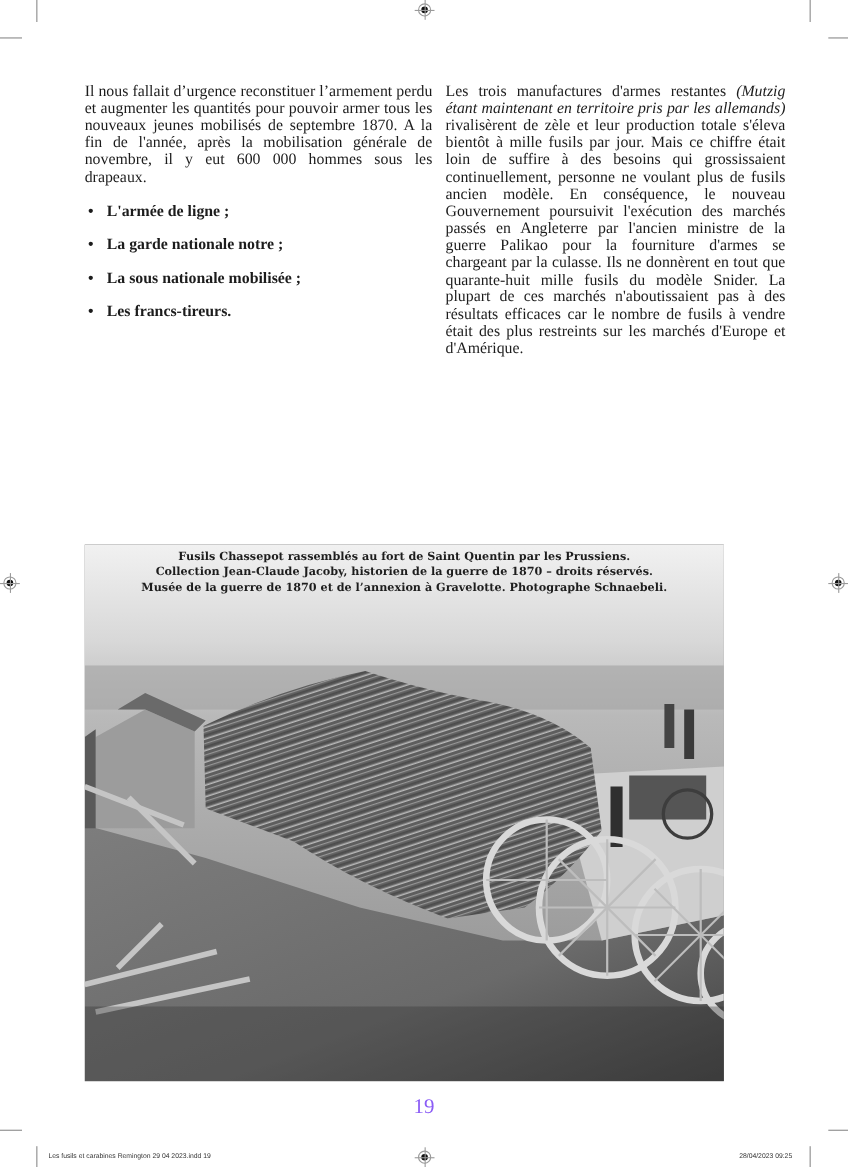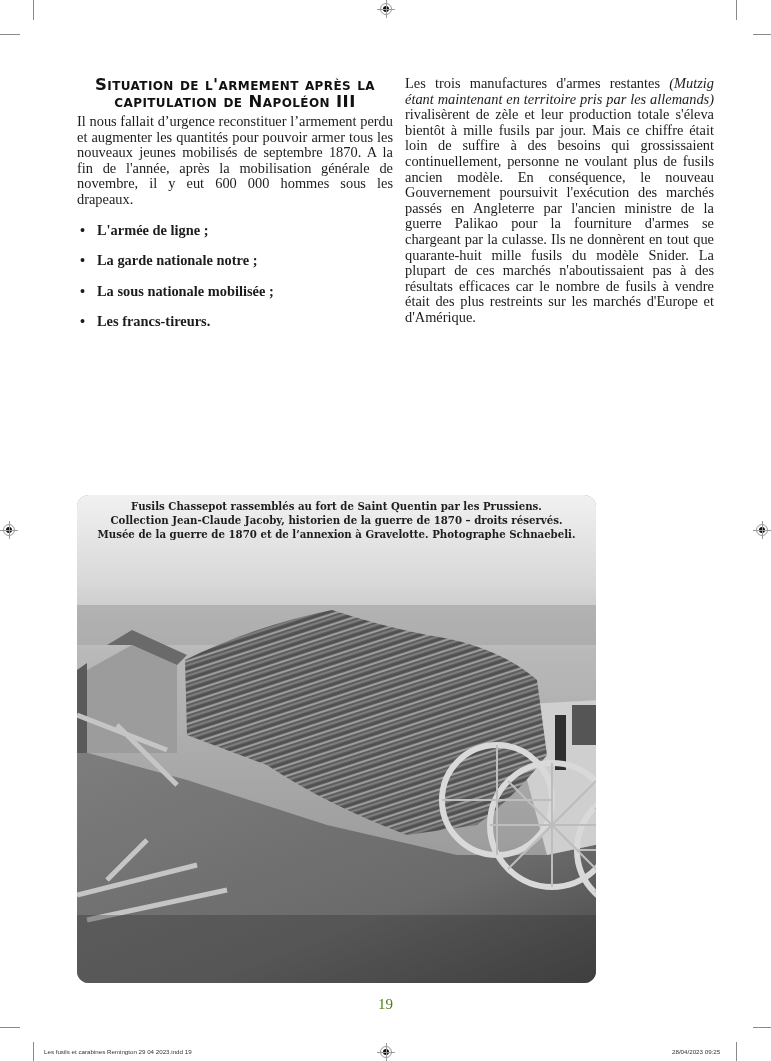--- a/index.html
+++ b/index.html
@@ -21,28 +21,28 @@
   .col p { margin:0 0 15px 0; }
   .title { font-family:"DejaVu Sans", sans-serif; font-weight:bold; font-size:13px; line-height:17px;
            text-align:center; letter-spacing:0.4px; margin:0 0 4px 0; color:#111; }
   .title .big { font-size:16.5px; }
   .indent { text-indent:60px; }
   .it { font-style:italic; }
   ul.bullets { list-style:none; margin:0; padding:0; }
   ul.bullets li { position:relative; padding-left:20px; margin-bottom:15px; font-weight:bold; }
   ul.bullets li .dot { position:absolute; left:3px; top:0; font-weight:bold; }
 
-  .photo { position:absolute; left:77px; top:495px; width:519px; height:488px; overflow:hidden;
-           background:#8f8f8f;border-radius:12px; }
+  .photo { position:absolute; left:77px; top:495px; width:581px; height:488px; overflow:hidden;
+           background:#8f8f8f; }
   .photo svg { display:block; }
   .caption { position:absolute; left:0; right:0; top:4px; text-align:center;
              font-family:"DejaVu Serif", serif; font-weight:bold; font-size:10.2px; line-height:14px; color:#1d1d1d; }
 
   .page-num { position:absolute; left:0; width:771px; top:996px; text-align:center;
-              font-family:"Liberation Serif", serif; font-size:15px; color:#4d7c0f; }
+              font-family:"Liberation Serif", serif; font-size:19px; color:#8b5cf6; }
 
   .slug { position:absolute; top:1048px; font-family:"Liberation Sans", sans-serif; font-size:6.2px; color:#333; }
 </style>
 </head>
 <body>
 
 <div class="crop" style="left:33px;top:0;width:1px;height:20px;"></div>
 <div class="crop" style="left:0;top:34px;width:20px;height:1px;"></div>
 <div class="crop" style="left:736px;top:0;width:1px;height:20px;"></div>
 <div class="crop" style="left:753px;top:34px;width:18px;height:1px;"></div>
@@ -58,24 +58,20 @@
     <span class="reg-v"></span>
   </div>
 <div class="reg" style="left:756px;top:524px;">
     <span class="reg-v"></span>
   </div>
 <div class="reg" style="left:380px;top:1046px;">
     <span class="reg-v"></span>
   </div>
 
 <div class="col col-left">
-  <div class="title">
-    <div class="big" style="font-variant:small-caps;">Situation de l'armement après la</div>
-    <div class="big" style="font-variant:small-caps;">capitulation de Napoléon III</div>
-  </div>
   <p>Il nous fallait d’urgence reconstituer l’armement perdu et augmenter les quantités pour pouvoir armer tous les nouveaux jeunes mobilisés de septembre 1870. A la fin de l'année, après la mobilisation générale de novembre, il y eut 600 000 hommes sous les drapeaux.</p>
   <ul class="bullets">
     <li><span class="dot">•</span><span>L'armée de ligne ;</span></li>
     <li><span class="dot">•</span><span>La garde nationale notre ;</span></li>
     <li><span class="dot">•</span><span>La sous nationale mobilisée ;</span></li>
     <li><span class="dot">•</span><span>Les francs-tireurs.</span></li>
   </ul>
 </div>
 
 <div class="col col-right">

